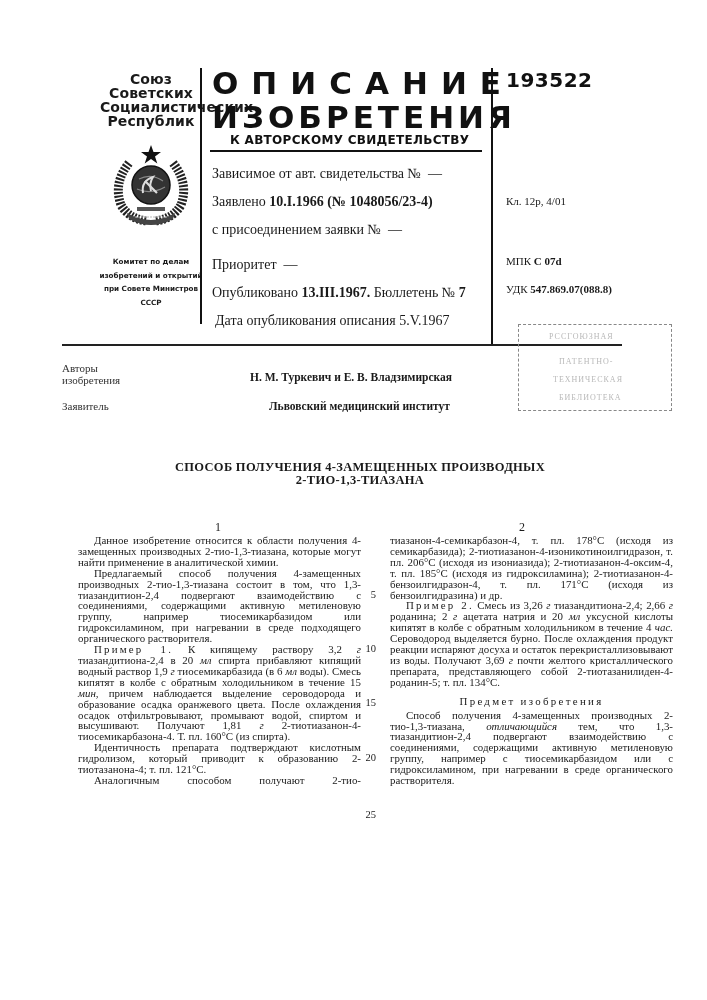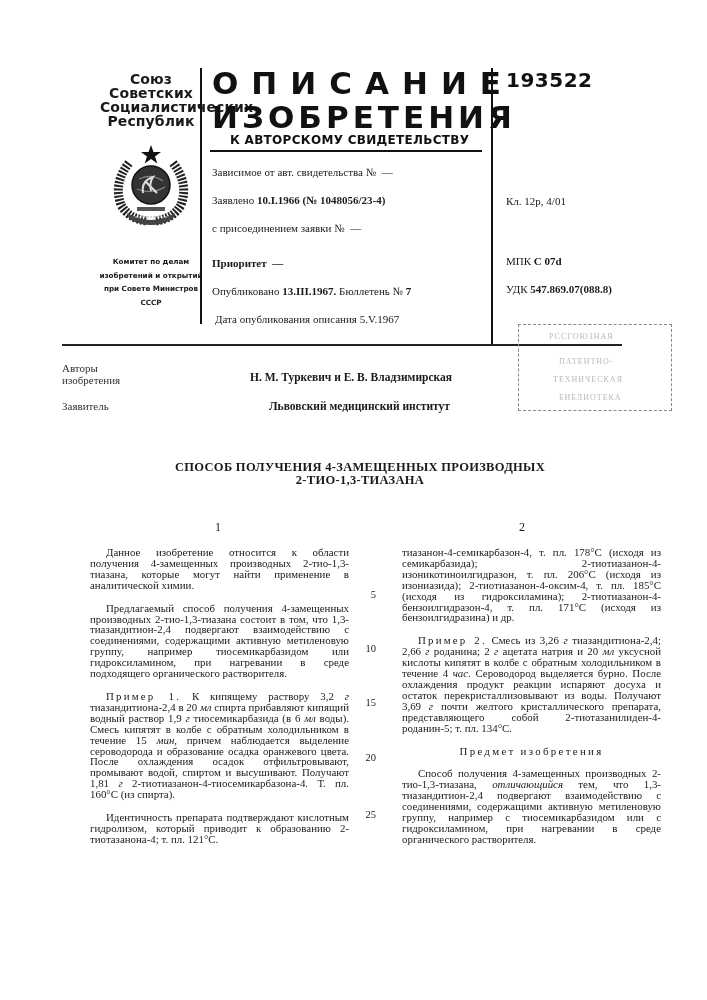--- a/index.html
+++ b/index.html
@@ -15,39 +15,39 @@
     .vline-right { left: 491px; top: 68px; width: 2px; height: 276px; background: #111; }
 
     
     .title1 { left: 212px; top: 66px; width: 272px; font-family: "DejaVu Sans", sans-serif; font-weight: bold; font-size: 31px; line-height: 34px; letter-spacing: 13px; white-space: nowrap; color: #111; }
     .title2 { left: 212px; top: 100px; width: 272px; font-family: "DejaVu Sans", sans-serif; font-weight: bold; font-size: 31px; line-height: 34px; letter-spacing: 4px; white-space: nowrap; color: #111; }
     .title3 { left: 230px; top: 133px; font-family: "DejaVu Sans", sans-serif; font-weight: bold; font-size: 12px; line-height: 14px; letter-spacing: 0.3px; white-space: nowrap; color: #111; }
     .title-rule { left: 210px; top: 150px; width: 272px; height: 2px; background: #111; }
 
     .patent-number { left: 506px; top: 68px; font-family: "DejaVu Sans", sans-serif; font-weight: bold; font-size: 20px; letter-spacing: 0.5px; color: #111; }
 
-    .meta { left: 212px; font-size: 11px; white-space: nowrap; }
+    .meta { left: 212px; font-size: 14px; white-space: nowrap; }
     .meta b { font-weight: bold; }
     .rmeta { left: 506px; font-size: 11px; white-space: nowrap; }
 
     .hrule { left: 62px; top: 344px; width: 560px; height: 2px; background: #222; }
 
     .stamp { left: 518px; top: 324px; width: 152px; height: 85px; border: 1px dashed #888; }
     .stamp-text { color: #b8b8b8; font-size: 8px; letter-spacing: 1px; white-space: nowrap; }
 
     .label { left: 62px; font-size: 11px; line-height: 12px; color: #333; }
     .authors { left: 250px; top: 371px; font-size: 11.5px; font-weight: bold; white-space: nowrap; }
     .applicant { left: 269px; top: 400px; font-size: 11.5px; font-weight: bold; white-space: nowrap; }
 
     .doc-title { left: 160px; top: 461px; width: 400px; text-align: center; font-size: 12.5px; font-weight: bold; line-height: 13px; letter-spacing: 0.3px; }
 
     .colnum { font-size: 12px; }
 
     .col { width: 283px; font-size: 10.9px; line-height: 10.9px; text-align: justify; }
-    .col p { margin: 12px; }
+    .col p { margin: 0; }
     .col .ind { text-indent: 16px; }
     .col .last { text-align-last: justify; }
     .spaced { letter-spacing: 2.2px; }
     .linenum { left: 362px; width: 14px; text-align: right; font-size: 10.5px; }
     .subhead { text-align: center; letter-spacing: 2.3px; margin: 8px 0 3px 0 !important; }
   </style>
 </head>
 <body>
 
 <div class="abs union">
@@ -96,21 +96,21 @@
 <div class="abs meta" style="top:166px;">
   <span>Зависимое от авт. свидетельства №</span>&nbsp;&nbsp;<span>—</span>
 </div>
 <div class="abs meta" style="top:194px;">
   <span>Заявлено</span>
   <b>10.I.1966 (№ 1048056/23-4)</b>
 </div>
 <div class="abs meta" style="top:222px;">
   <span>с присоединением заявки №</span>&nbsp;&nbsp;<span>—</span>
 </div>
-<div class="abs meta" style="top:257px;font-weight:bold;">
+<div class="abs meta" style="top:257px;">
   <span>Приоритет</span>&nbsp;&nbsp;<span>—</span>
 </div>
 <div class="abs meta" style="top:285px;">
   <span>Опубликовано</span>
   <b>13.III.1967.</b>
   <span>Бюллетень №</span>
   <b>7</b>
 </div>
 <div class="abs meta" style="top:313px; left:215px;">
   <span>Дата опубликования описания</span>
@@ -160,20 +160,21 @@
 <div class="abs linenum" style="top:643px;">10</div>
 <div class="abs linenum" style="top:697px;">15</div>
 <div class="abs linenum" style="top:752px;">20</div>
 <div class="abs linenum" style="top:809px;">25</div>
 
 <div class="abs col" style="left:78px; top:535px;">
   <p class="ind">Данное изобретение относится к области получения 4-замещенных производных 2-тио-1,3-тиазана, которые могут найти применение в аналитической химии.</p>
   <p class="ind">Предлагаемый способ получения 4-замещенных производных 2-тио-1,3-тиазана состоит в том, что 1,3-тиазандитион-2,4 подвергают взаимодействию с соединениями, содержащими активную метиленовую группу, например тиосемикарбазидом или гидроксиламином, при нагревании в среде подходящего органического растворителя.</p>
   <p class="ind"><span class="spaced">Пример 1.</span><span> К кипящему раствору 3,2 </span><i>г</i><span> тиазандитиона-2,4 в 20 </span><i>мл</i><span> спирта прибавляют кипящий водный раствор 1,9 </span><i>г</i><span> тиосемикарбазида (в 6 </span><i>мл</i><span> воды). Смесь кипятят в колбе с обратным холодильником в течение 15 </span><i>мин</i><span>, причем наблюдается выделение сероводорода и образование осадка оранжевого цвета. После охлаждения осадок отфильтровывают, промывают водой, спиртом и высушивают. Получают 1,81 </span><i>г</i><span> 2-тиотиазанон-4-тиосемикарбазона-4. Т. пл. 160°С (из спирта).</span></p>
   <p class="ind">Идентичность препарата подтверждают кислотным гидролизом, который приводит к образованию 2-тиотазанона-4; т. пл. 121°С.</p>
+  <p class="ind last">Аналогичным способом получают 2-тио-</p>
 </div>
 
 <div class="abs col" style="left:390px; top:535px;">
   <p>тиазанон-4-семикарбазон-4, т. пл. 178°С (исходя из семикарбазида); 2-тиотиазанон-4-изоникотиноилгидразон, т. пл. 206°С (исходя из изониазида); 2-тиотиазанон-4-оксим-4, т. пл. 185°С (исходя из гидроксиламина); 2-тиотиазанон-4-бензоилгидразон-4, т. пл. 171°С (исходя из бензоилгидразина) и др.</p>
   <p class="ind"><span class="spaced">Пример 2.</span><span> Смесь из 3,26 </span><i>г</i><span> тиазандитиона-2,4; 2,66 </span><i>г</i><span> роданина; 2 </span><i>г</i><span> ацетата натрия и 20 </span><i>мл</i><span> уксусной кислоты кипятят в колбе с обратным холодильником в течение 4 </span><i>час.</i><span> Сероводород выделяется бурно. После охлаждения продукт реакции испаряют досуха и остаток перекристаллизовывают из воды. Получают 3,69 </span><i>г</i><span> почти желтого кристаллического препарата, представляющего собой 2-тиотазанилиден-4-роданин-5; т. пл. 134°С.</span></p>
   <p class="subhead">Предмет изобретения</p>
   <p class="ind"><span>Способ получения 4-замещенных производных 2-тио-1,3-тиазана, </span><i>отличающийся</i><span> тем, что 1,3-тиазандитион-2,4 подвергают взаимодействию с соединениями, содержащими активную метиленовую группу, например с тиосемикарбазидом или с гидроксиламином, при нагревании в среде органического растворителя.</span></p>
 </div>
 
 </body></html>

